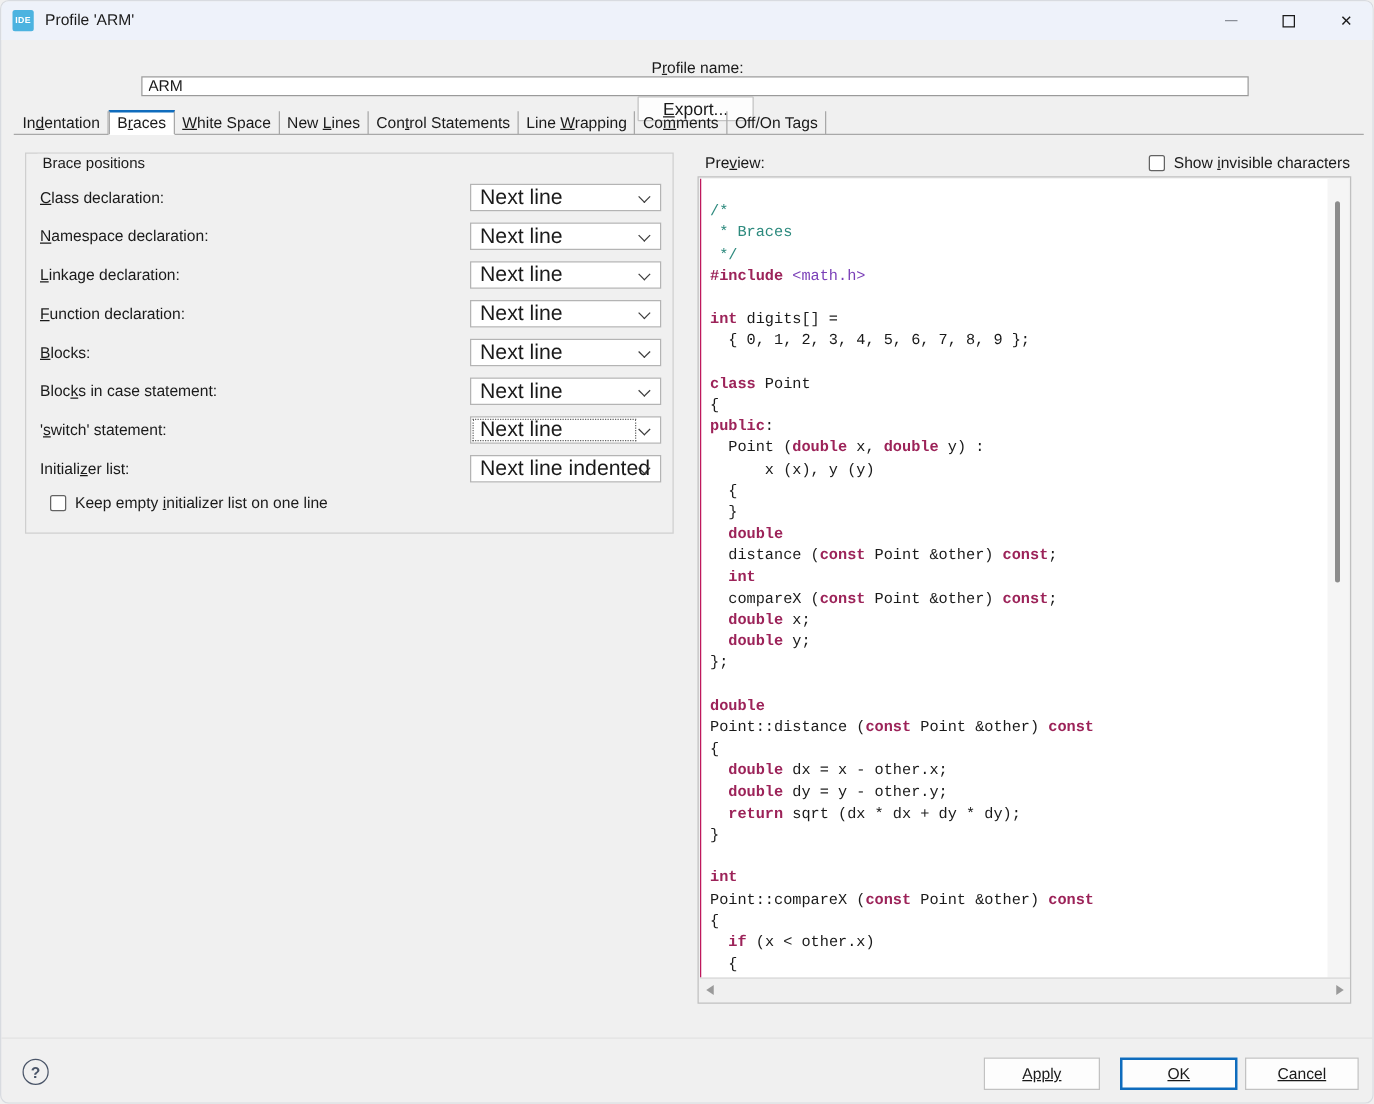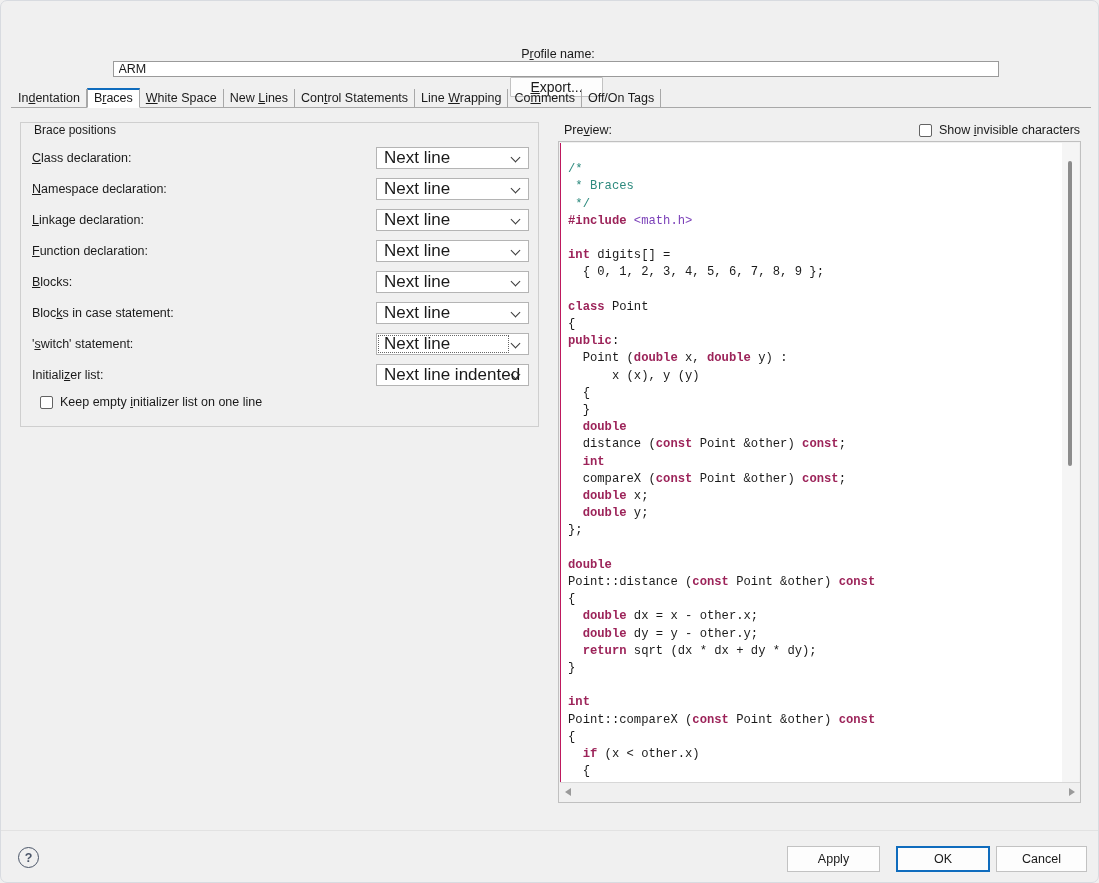--- a/index.html
+++ b/index.html
@@ -291,31 +291,47 @@
   .btn {
     position: absolute; top: 845px;
     height: 26px;
     background: #fdfdfd;
     border: 1px solid #c2c2c2;
     border-radius: 0;
     font-family: "Liberation Sans", sans-serif;
     font-size: 12.5px;
     color: #1a1a1a;
     cursor: default;
+    text-decoration: underline;
   }
   #btn-apply  { left: 786px; width: 93px; }
   #btn-ok     { left: 895px; width: 94px; border: 2px solid #0f6cbd; }
   #btn-cancel { left: 995px; width: 91px; }
   .mn { text-decoration: underline; }
 </style>
 </head>
 <body>
 
 <div id="window">
 
+  <div id="titlebar">
+    <div id="app-icon">IDE</div>
+    <div id="title-text">Profile 'ARM'</div>
+    <div id="win-controls">
+      <div class="win-btn">
+        <span class="min-glyph"></span>
+      </div>
+      <div class="win-btn">
+        <span class="max-glyph"></span>
+      </div>
+      <div class="win-btn close">
+        <span>✕</span>
+      </div>
+    </div>
+  </div>
 
   <div id="profile-row">
     <div id="profile-label"><span>P</span><span class="mn">r</span><span>ofile name:</span></div>
     <input id="profile-input" type="text" value="ARM" style="">
     <button id="export-btn"><span class="mn">E</span><span>xport...</span></button>
   </div>
 
   <div id="tabstrip">
     <div class="tab"><span>In</span><span class="mn">d</span><span>entation</span></div>
     <div class="tab selected"><span>B</span><span class="mn">r</span><span>aces</span></div>

